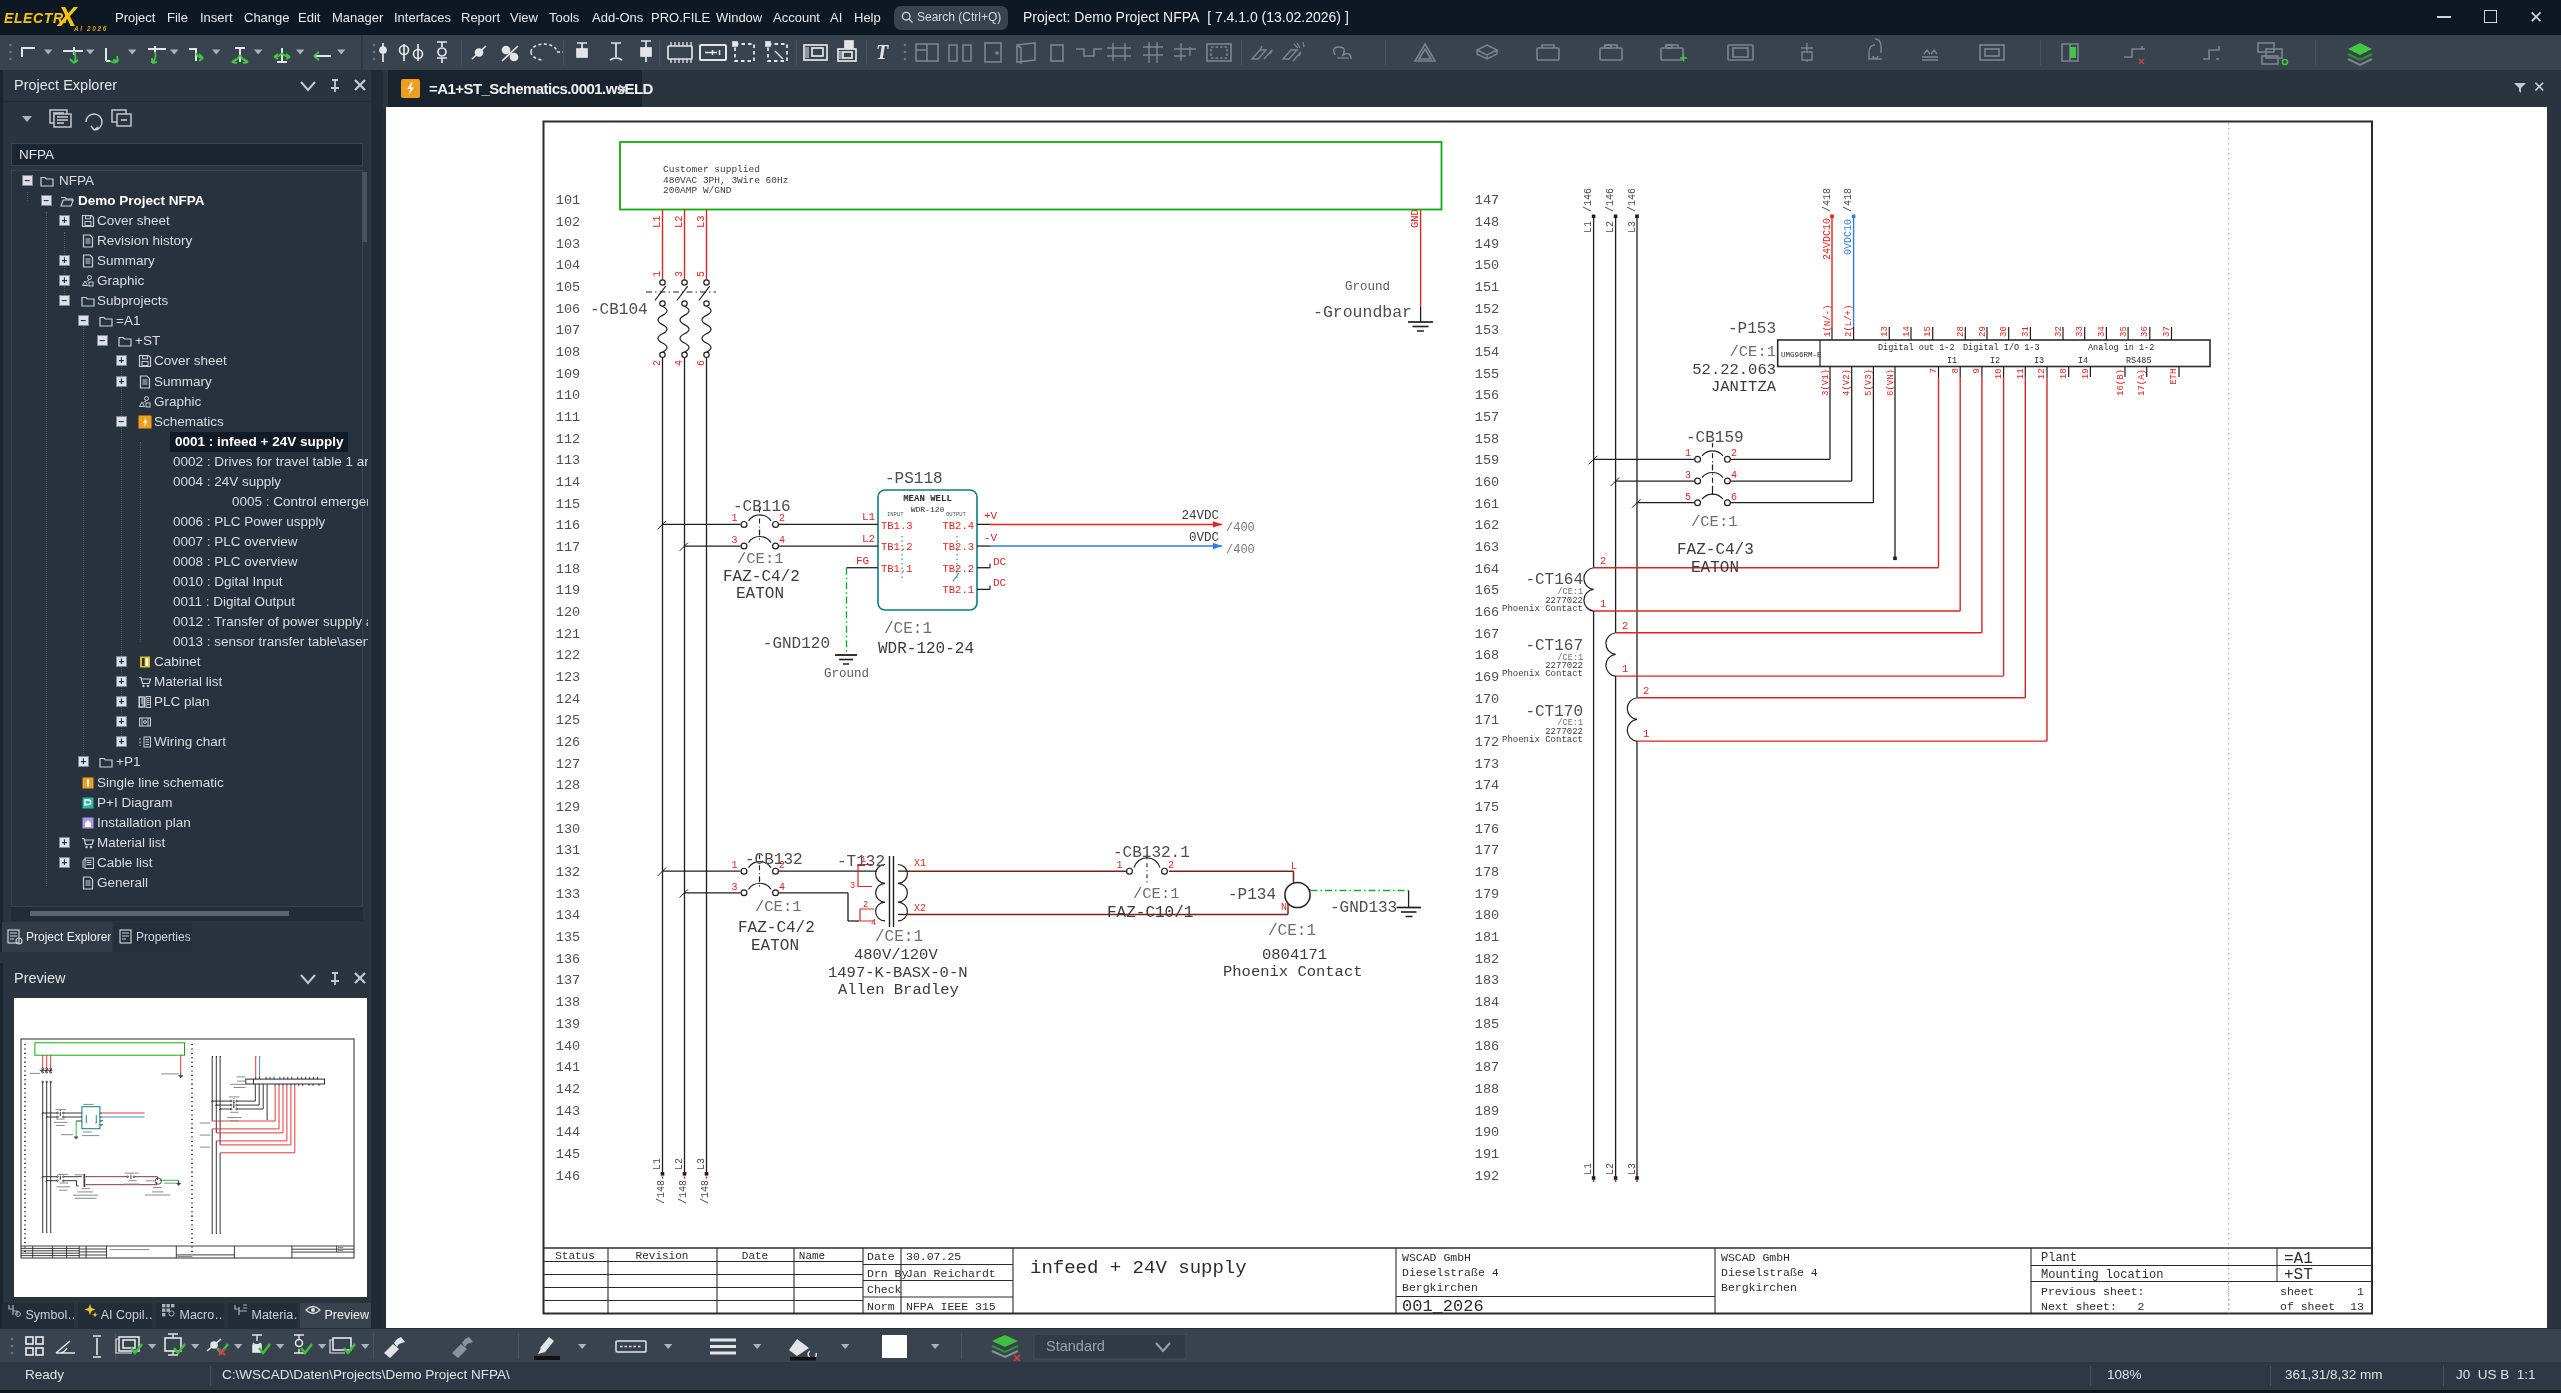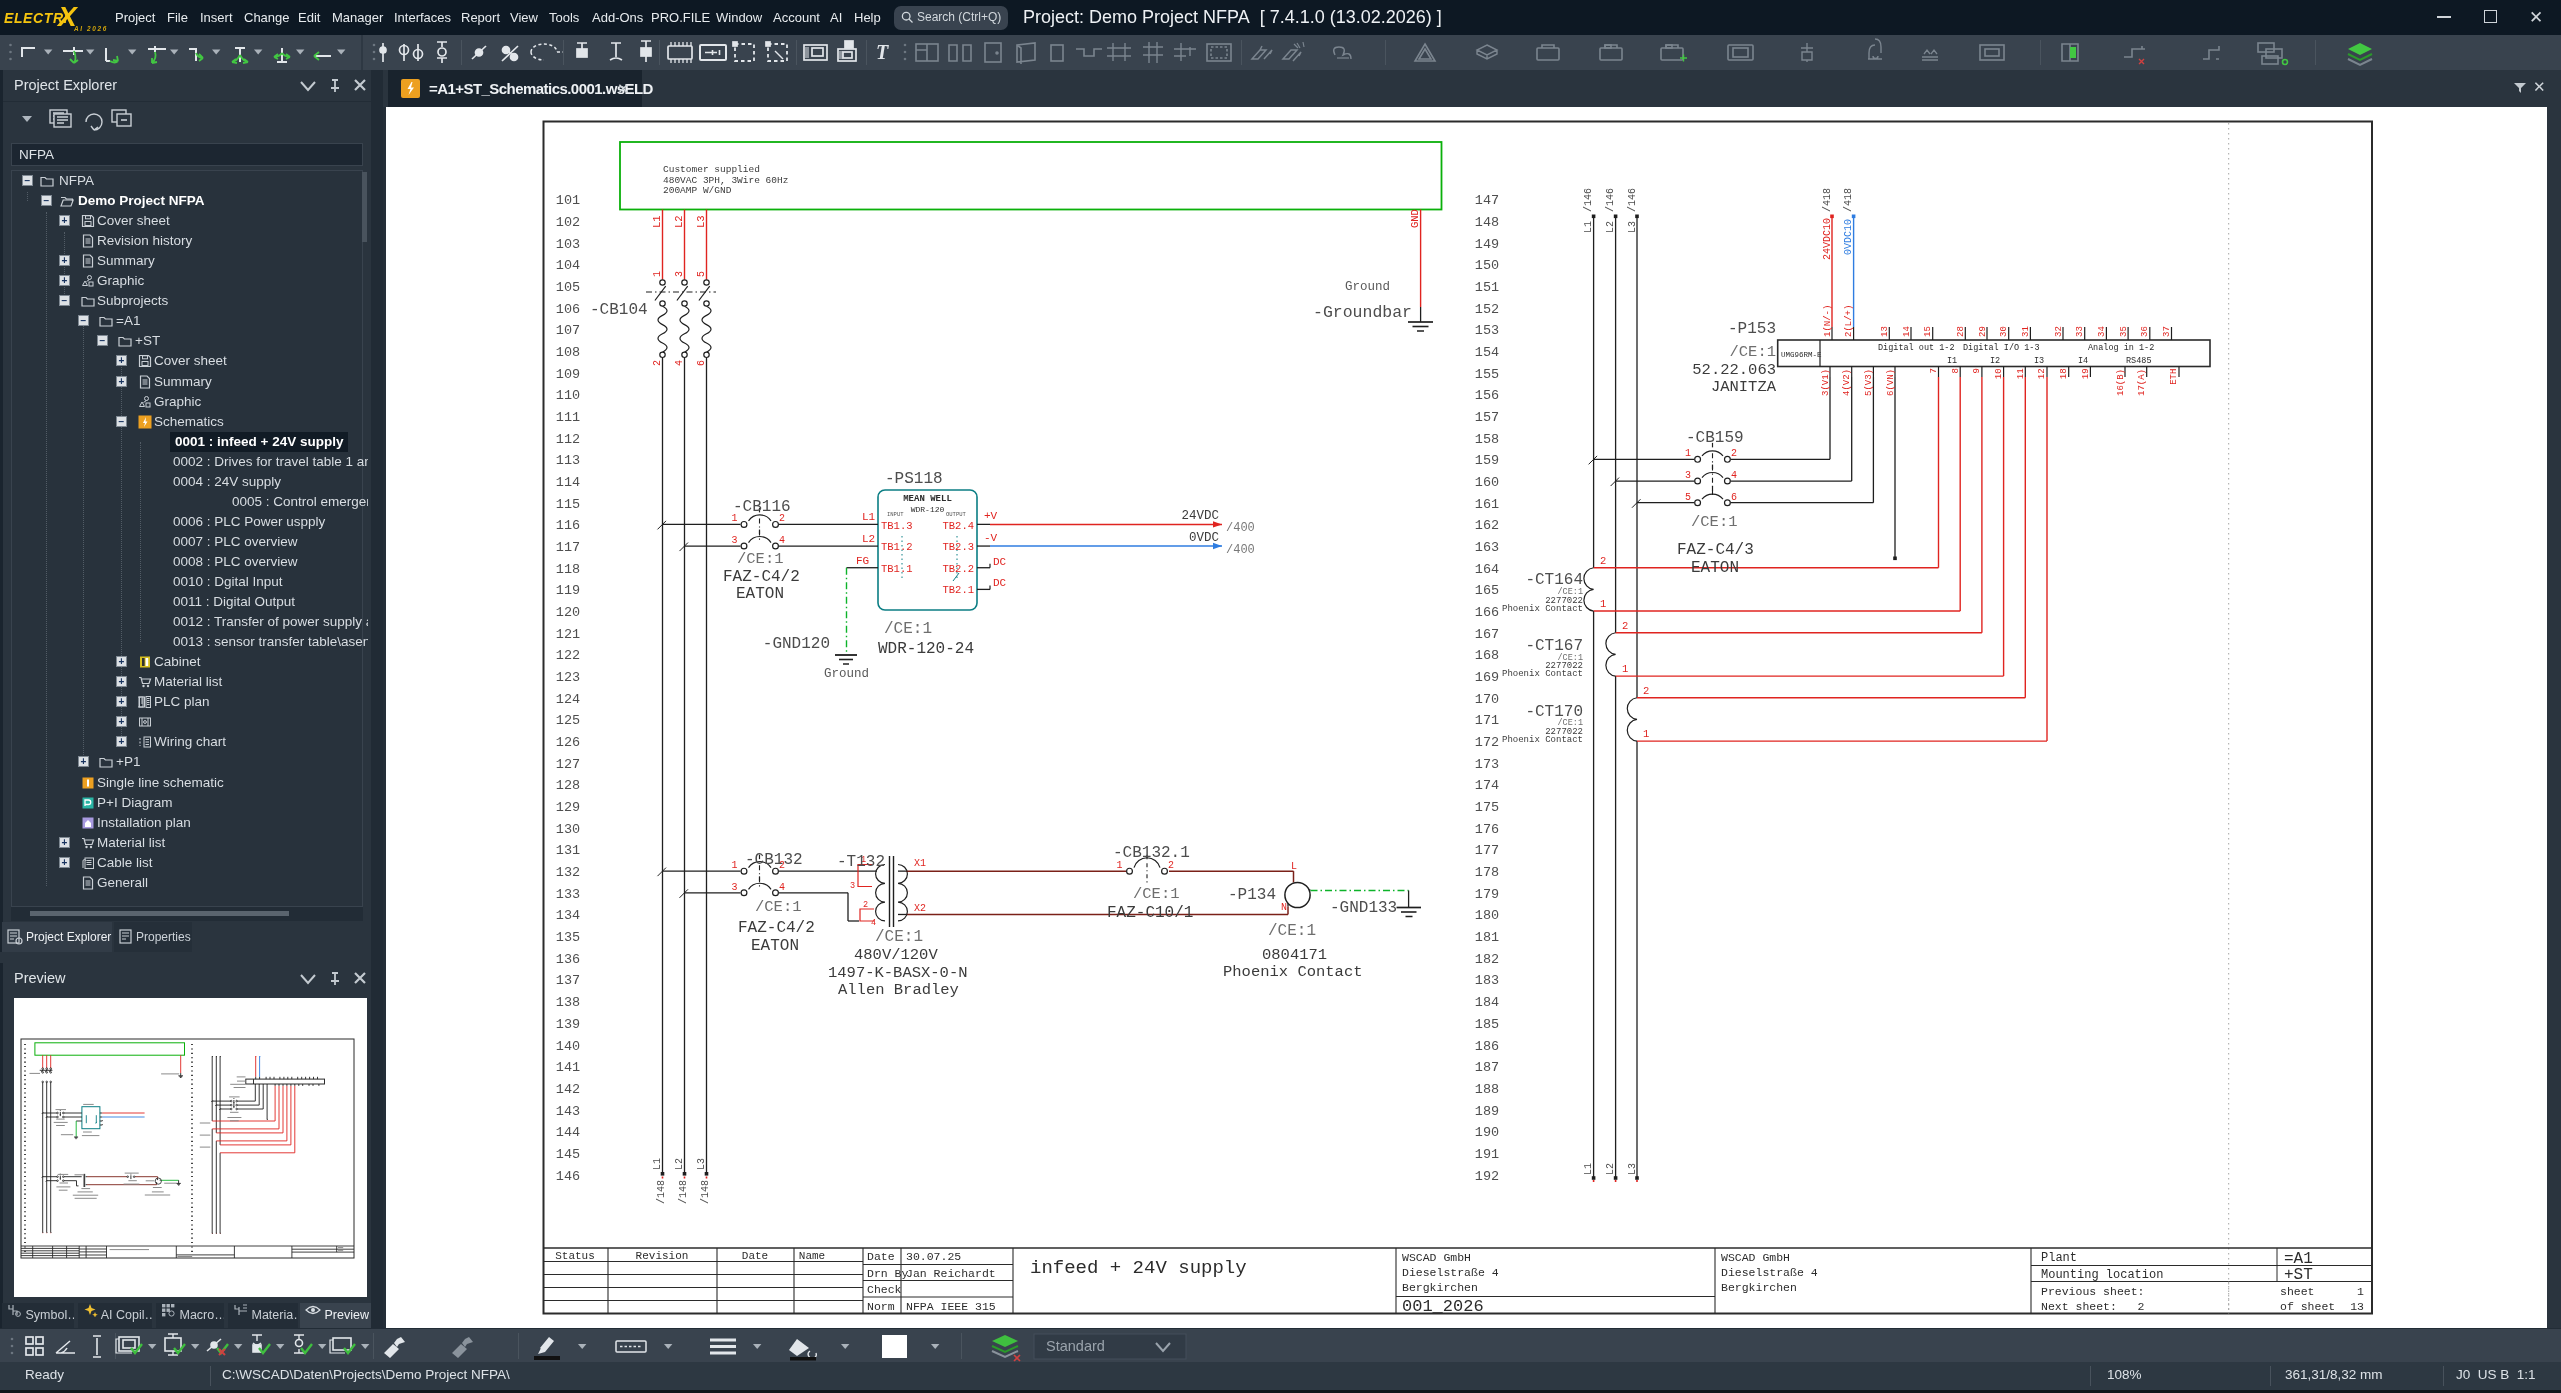--- a/index.html
+++ b/index.html
@@ -39,21 +39,21 @@
 <div class="menu" style="left:592px">Add-Ons</div>
 <div class="menu" style="left:651px">PRO.FILE</div>
 <div class="menu" style="left:716px">Window</div>
 <div class="menu" style="left:773px">Account</div>
 <div class="menu" style="left:830px">AI</div>
 <div class="menu" style="left:854px">Help</div>
 <div class="abs" style="left:894px;top:6px;width:114px;height:24px;background:#39434f;border-radius:7px;color:#d2d8dd;font-size:12px;line-height:23px;white-space:nowrap;overflow:hidden"><svg style="position:absolute;left:7px;top:5px" width="13" height="13" viewBox="0 0 13 13">
         <circle cx="5.2" cy="5.2" r="3.8" stroke="#d2d8dd" fill="none" stroke-width="1.3"></circle>
         <path d="M8,8 L11.5,11.5" stroke="#d2d8dd" stroke-width="1.3"></path>
       </svg><span style="margin-left:23px">Search (Ctrl+Q)</span></div>
-<div class="abs" style="left:1023px;top:0;height:43px;line-height:35px;color:#eef1f4;font-size:18px">Project: Demo Project NFPA&nbsp; [ 7.4.1.0 (13.02.2026) ]</div>
+<div class="abs" style="left:1023px;top:0;height:43px;line-height:35px;color:#eef1f4;font-size:14px">Project: Demo Project NFPA&nbsp; [ 7.4.1.0 (13.02.2026) ]</div>
 <div class="abs" style="left:2437px;top:16px;width:14px;height:2px;background:#cfd4d9"></div>
 <div class="abs" style="left:2484px;top:10px;width:13px;height:13px;border:1.5px solid #cfd4d9"></div>
 <div class="abs" style="left:2529px;top:7px;color:#cfd4d9;font-size:17px">✕</div>
 </div>
 <div id="toolbar"><svg width="2561" height="35">
 <rect width="2561" height="35" fill="#39434e"></rect>
 <g fill="#6c7680">
         <circle cx="10.5" cy="10" r="1.3"></circle>
         <circle cx="10.5" cy="17" r="1.3"></circle>
         <circle cx="10.5" cy="24" r="1.3"></circle>

